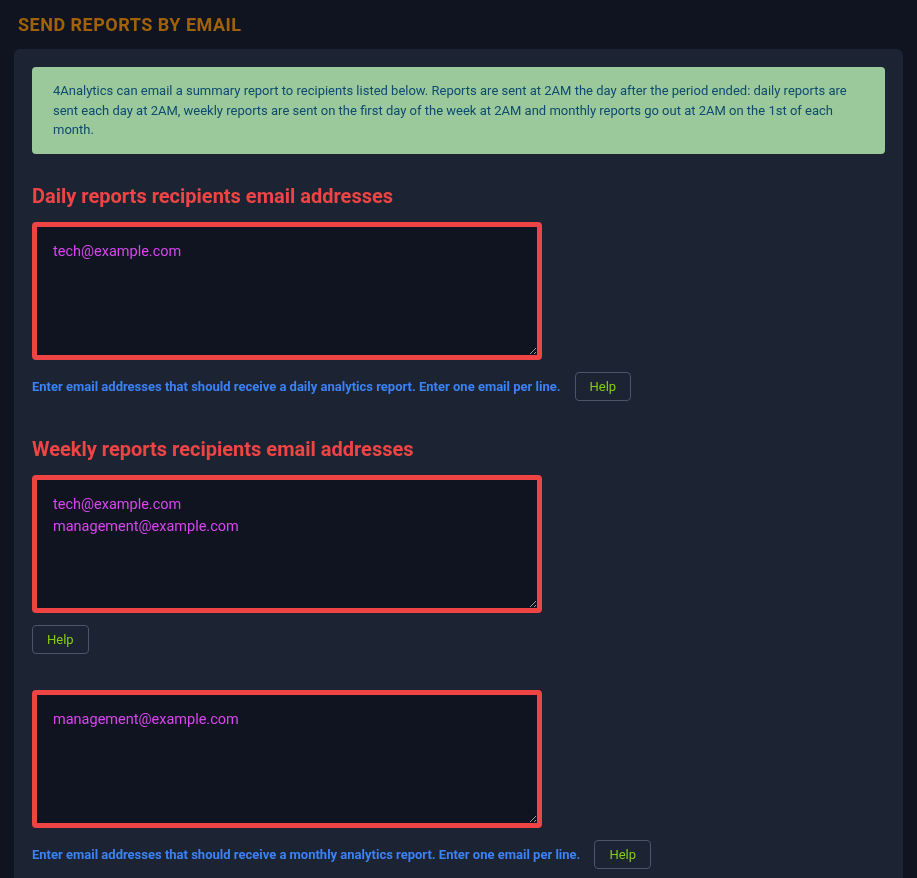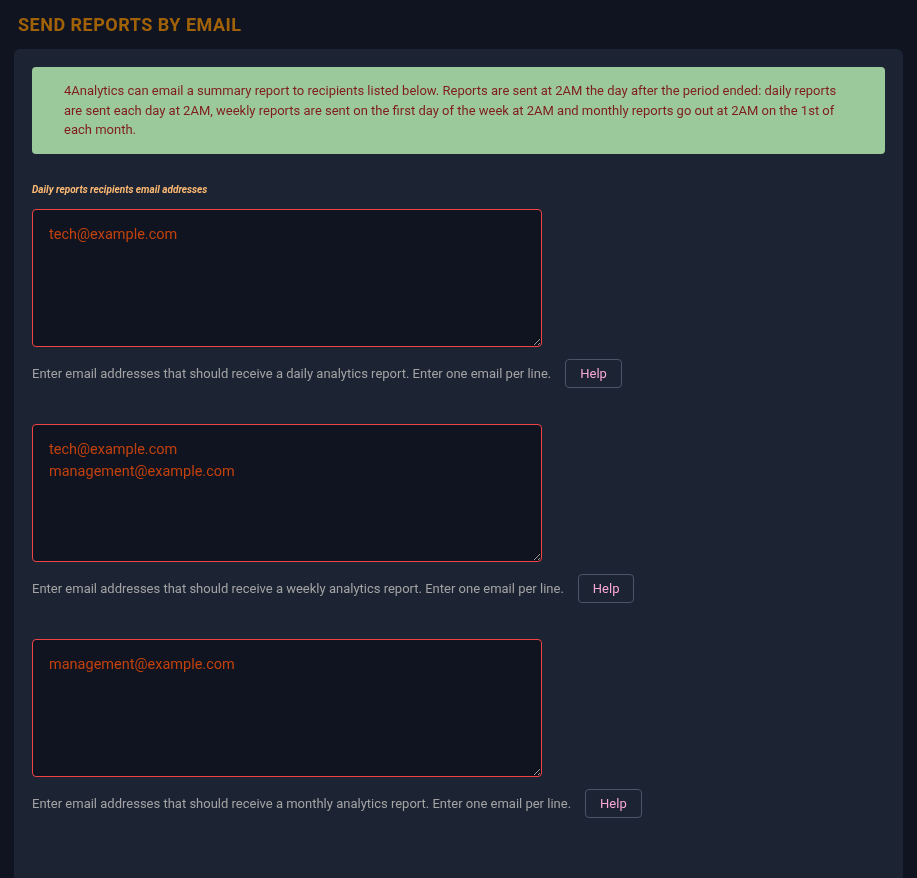--- a/index.html
+++ b/index.html
@@ -24,67 +24,67 @@
       margin-bottom: 14px;
       margin-left: 4px;
     }
     .panel {
       background-color: #1c2333;
       border-radius: 6px;
       padding: 18px 18px 28px 18px;
     }
     .info-banner {
       background-color: #9cc99c;
-      color: #7f1d1d;
+      color: #0c4a6e;
       border-radius: 4px;
-      padding: 14px 32px;
+      padding: 14px 21px;
       font-size: 13px;
       line-height: 1.5;
       margin-bottom: 30px;
     }
     .form-section {
       margin-bottom: 36px;
     }
     .form-label {
       display: block;
-      font-size: 10px;
+      font-size: 20px;
       font-weight: 700;
-      color: #fdba74;
+      color: #ef4444;
       margin-bottom: 14px;
-      font-style: italic;
     }
     .email-textarea {
       display: block;
       width: 510px;
       height: 138px;
       background-color: #0f1420;
-      border: 1px solid #ef4444;
+      border: 5px solid #ef4444;
       border-radius: 4px;
-      color: #c2410c;
+      color: #d946ef;
       font-family: inherit;
       font-size: 14.5px;
       padding: 14px 16px;
       resize: both;
       line-height: 1.55;
       outline: none;
     }
     .helper-row {
       display: flex;
       align-items: center;
       gap: 14px;
       margin-top: 12px;
     }
     .helper-text {
       font-size: 13px;
-      color: #a3a3a3;
+      color: #3b82f6;
+      font-weight: bold;
     }
     .help-button {
       background-color: #1c2333;
       border: 1px solid #4a5568;
-      color: #f9a8d4;
+      color: #84cc16;
       font-size: 13px;
       padding: 6px 14px;
       border-radius: 4px;
       cursor: pointer;
       font-family: inherit;
     }
   </style>
 </head>
 <body>
 
@@ -97,24 +97,24 @@
   <div class="form-section">
     <label class="form-label">Daily reports recipients email addresses</label>
     <textarea class="email-textarea" style="">tech@example.com</textarea>
     <div class="helper-row">
       <span class="helper-text">Enter email addresses that should receive a daily analytics report. Enter one email per line.</span>
       <button class="help-button">Help</button>
     </div>
   </div>
 
   <div class="form-section">
+    <label class="form-label">Weekly reports recipients email addresses</label>
     <textarea class="email-textarea" style="">tech@example.com
 management@example.com</textarea>
     <div class="helper-row">
-      <span class="helper-text">Enter email addresses that should receive a weekly analytics report. Enter one email per line.</span>
       <button class="help-button">Help</button>
     </div>
   </div>
 
   <div class="form-section">
     <textarea class="email-textarea" style="">management@example.com</textarea>
     <div class="helper-row">
       <span class="helper-text">Enter email addresses that should receive a monthly analytics report. Enter one email per line.</span>
       <button class="help-button">Help</button>
     </div>

